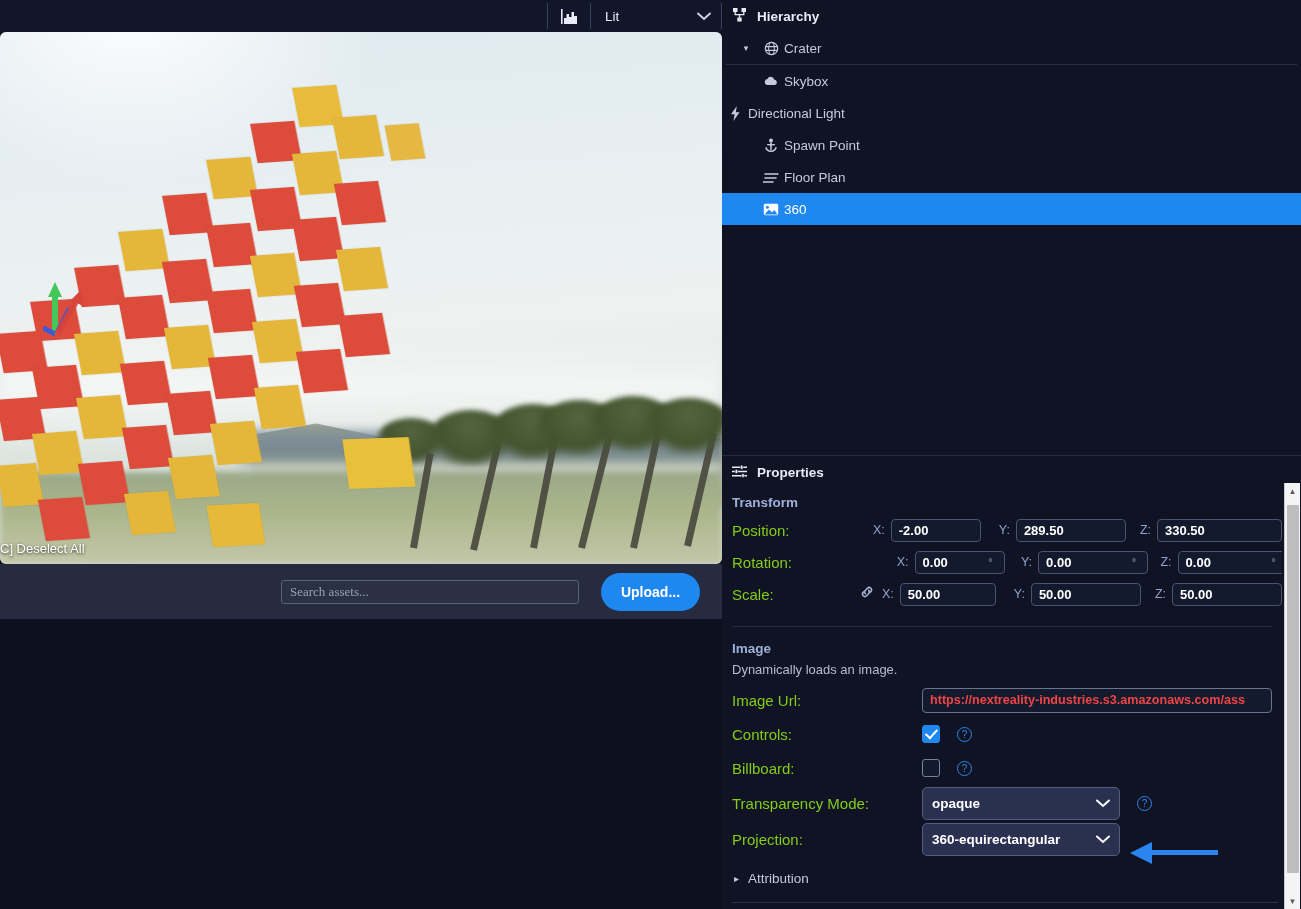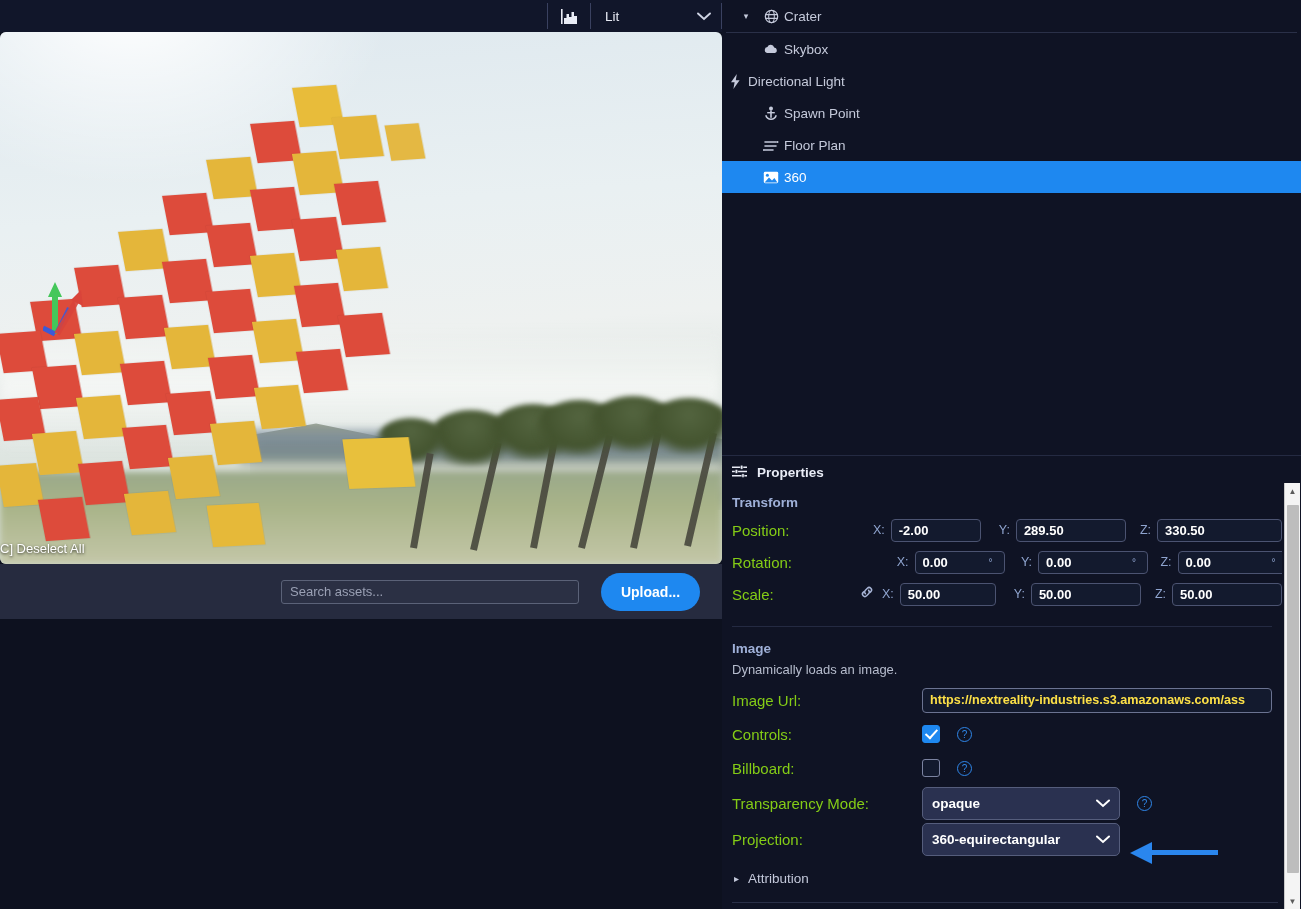--- a/index.html
+++ b/index.html
@@ -94,21 +94,21 @@
 
   
   .assetbar {
     position: absolute; left: 0; top: 564px; width: 722px; height: 55px;
     background: #262b3f; display: flex; align-items: center;
     justify-content: flex-end; gap: 22px; padding-right: 22px;
   }
   .search-input {
     width: 298px; height: 24px; background: #2b3044; color: #7dd3fc;
     border: 1px solid #5b6278; border-radius: 3px; padding: 0 8px;
-    font-size: 13px; font-family: Liberation Sans, sans-serif;
+    font-size: 13px; font-family: Liberation Serif, serif;
   }
   .search-input::placeholder { color: #9aa0b4; }
   .upload-btn {
     width: 99px; height: 38px; border-radius: 19px; background: #1e88f0;
     color: #fff; border: none; font-size: 14px; font-weight: bold;
     font-family: "Liberation Sans", sans-serif; cursor: pointer;
   }
   .assets-area {
     position: absolute; left: 0; top: 619px; width: 722px; height: 290px;
     background: #0d111f;
@@ -158,21 +158,21 @@
     height: 23px; background: #131a2e; border: 1px solid #4b5371;
     border-radius: 4px; color: #ffffff; font-size: 13px; font-weight: bold;
     padding: 0 7px; font-family: "Liberation Sans", sans-serif;
   }
   .num.pos { width: 90px; }
   .num.rot { width: 90px; }
   .num.scl { width: 96px; }
   .deg { color: #8fa4cf; font-size: 10px; margin-left: -16px; width: 12px; }
   .urlinput {
     width: 350px; height: 25px; background: #131a2e; border: 1px solid #6b7391;
-    border-radius: 4px; color: #fde047; font-size: 12.6px; font-weight: bold;
+    border-radius: 4px; color: #ef4444; font-size: 12.6px; font-weight: bold;
     padding: 0 7px; font-family: "Liberation Sans", sans-serif;
   }
   .cbox {
     width: 18px; height: 18px; border-radius: 3px; border: 1.5px solid #7b83a1;
     background: #131a2e; display: inline-flex; align-items: center;
     justify-content: center; cursor: pointer;
   }
   .cbox.on { background: #1e88f0; border-color: #1e88f0; }
   .cbox.on::after {
     content: ""; width: 5px; height: 10px; border: solid #fff;
@@ -321,20 +321,31 @@
 
     <div class="assetbar">
       <input class="search-input" type="text" placeholder="Search assets..." style="">
       <button class="upload-btn">Upload...</button>
     </div>
     <div class="assets-area"></div>
   </div>
 
   <div class="right-panel">
 
+    <div class="panel-head">
+      <span>
+        <svg width="15" height="15" viewBox="0 0 15 15">
+            <rect x="1" y="1" width="4.5" height="4" fill="#e9ecf6"></rect>
+            <rect x="9.5" y="1" width="4.5" height="4" fill="#e9ecf6"></rect>
+            <rect x="5.3" y="10.5" width="4.4" height="4" fill="#e9ecf6"></rect>
+            <path d="M3.2 5 L3.2 7.6 L11.8 7.6 L11.8 5 M7.5 7.6 L7.5 10.5" stroke="#e9ecf6" stroke-width="1.3" fill="none"></path>
+          </svg>
+      </span>
+      <span>Hierarchy</span>
+    </div>
 
     <div class="hier-list">
       <div class="hier-row" style="padding-left:12px">
         <span class="hier-caret">▾</span>
         <span class="hier-ic">
           <svg width="15" height="15" viewBox="0 0 16 16">
               <circle cx="8" cy="8" r="6.6" stroke="#c5cadb" stroke-width="1.3" fill="none"></circle>
               <ellipse cx="8" cy="8" rx="3" ry="6.6" stroke="#c5cadb" stroke-width="1.1" fill="none"></ellipse>
               <path d="M1.6 6 H14.4 M1.6 10 H14.4" stroke="#c5cadb" stroke-width="1.1"></path>
             </svg>

